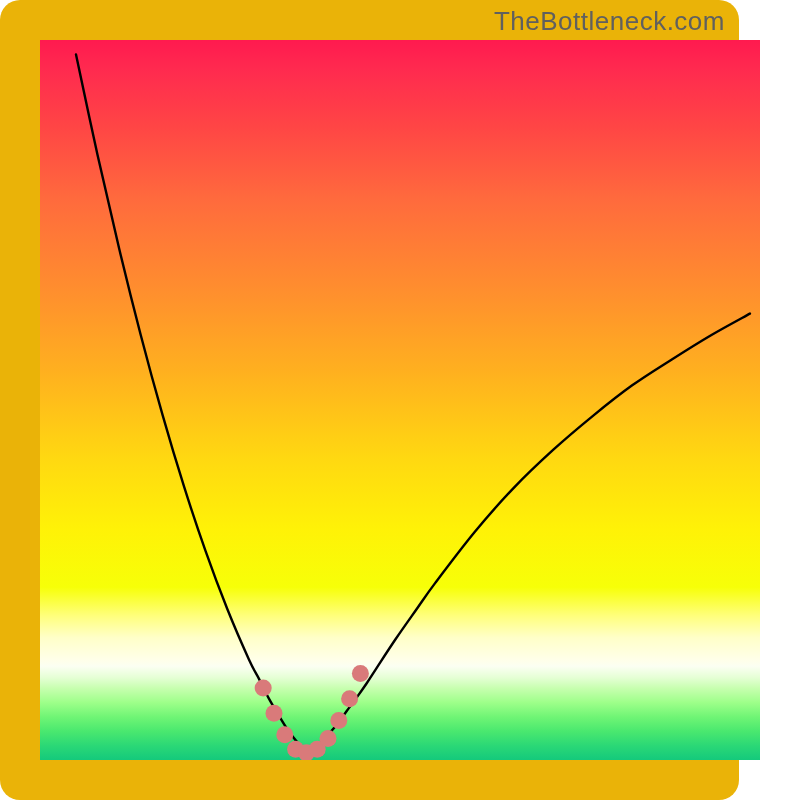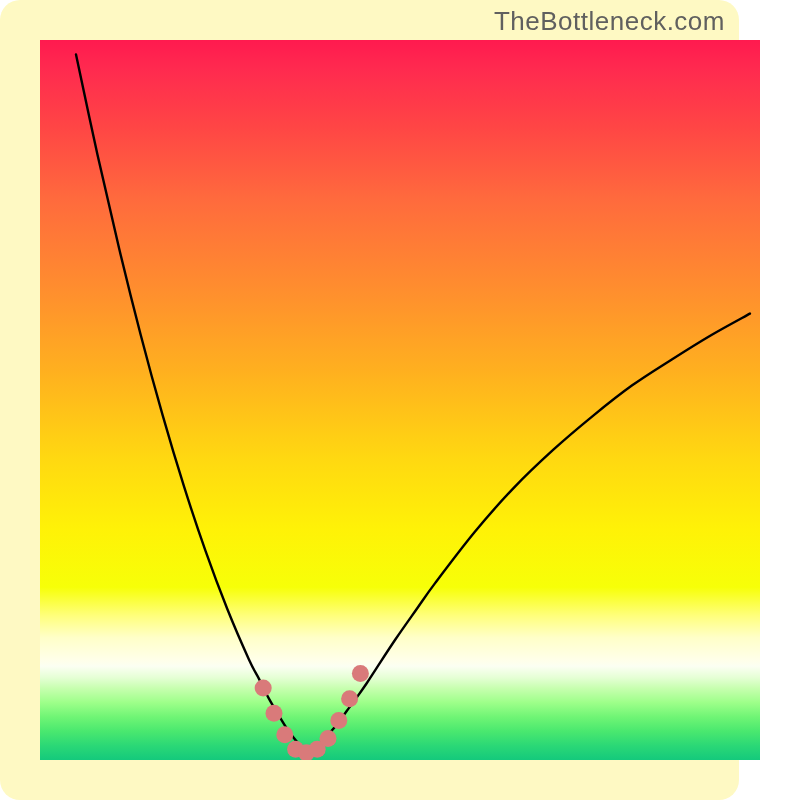--- a/index.html
+++ b/index.html
@@ -7,21 +7,21 @@
     padding: 0;
     background: #fff;
     width: 800px;
     height: 800px;
     overflow: hidden;
   }
   .frame {
     position: relative;
     width: 739px;
     height: 800px;
-    background: #fef9c3;
+    background: #eab308;
     border-radius: 20px;
   }
   .watermark {
     position: absolute;
     top: 6px;
     right: 14px;
     color: #60605f;
     font-family: Arial, Helvetica, sans-serif;
     font-size: 26px;
     letter-spacing: 0.5px;

